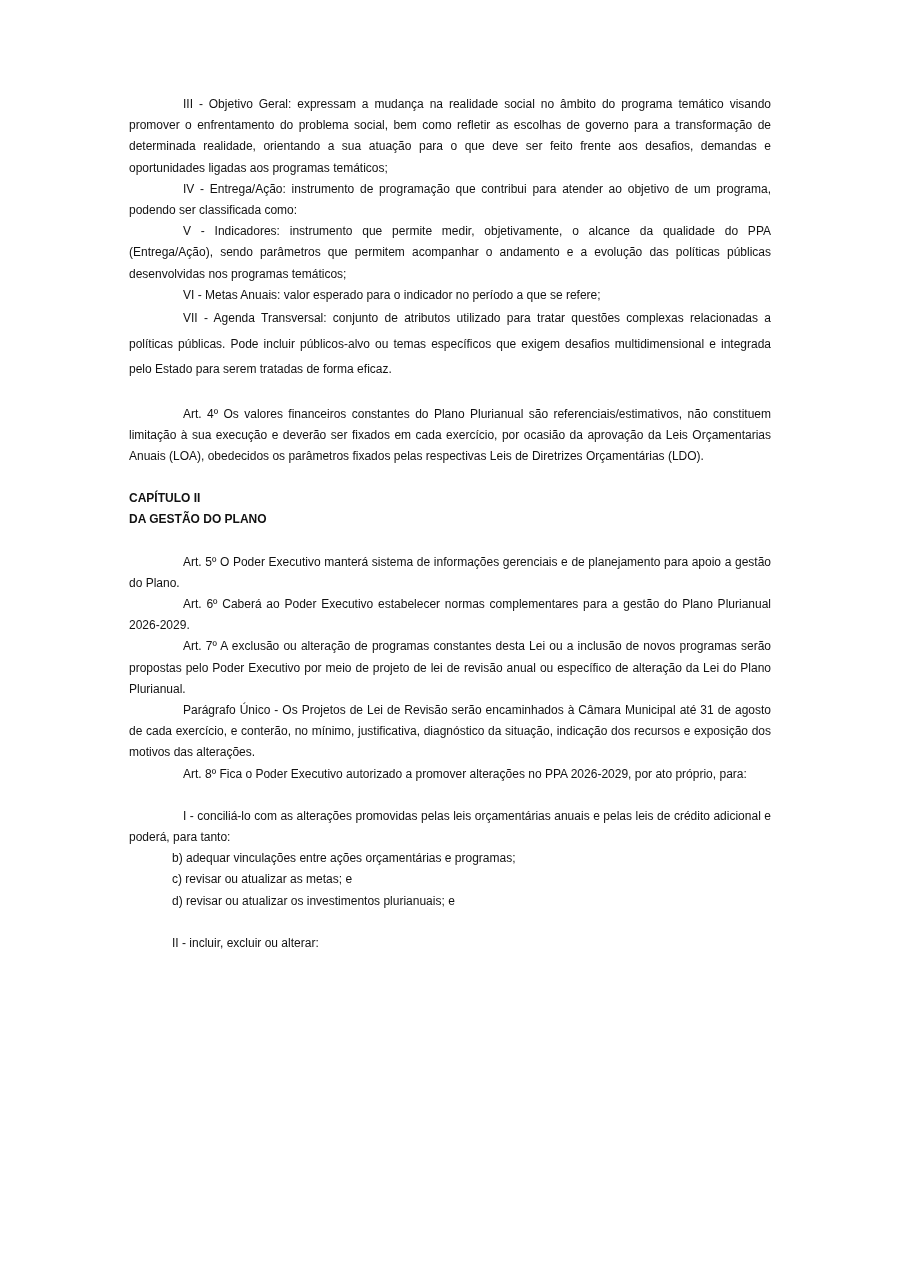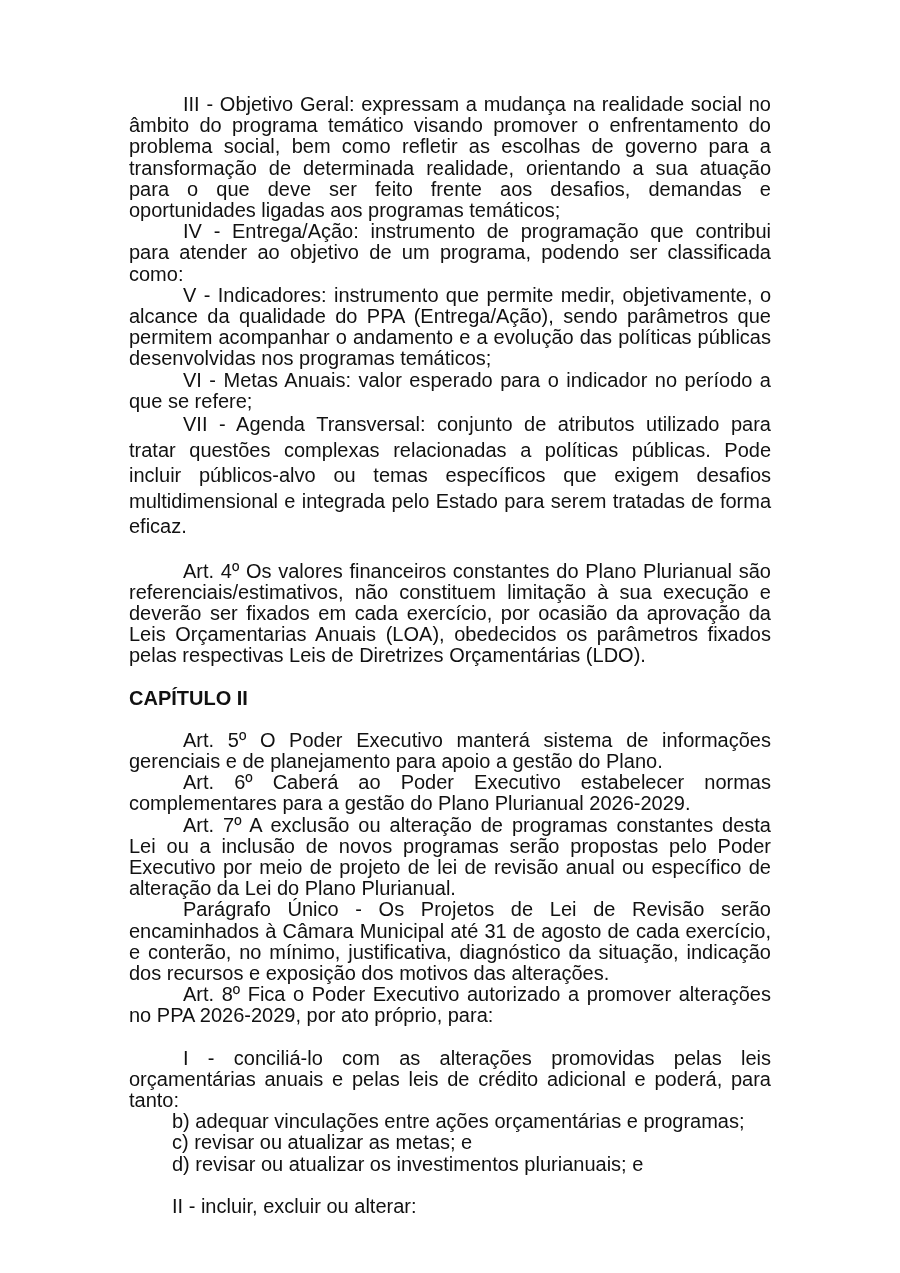--- a/index.html
+++ b/index.html
@@ -1,20 +1,20 @@
 <!DOCTYPE html>
 <html><head>
 <meta charset="utf-8">
 <style>
   html, body { margin: 0; padding: 0; background: #ffffff; }
   body { width: 900px; height: 1273px; position: relative; overflow: hidden; }
   .page {
     position: absolute; left: 129px; top: 94px; width: 642px;
     font-family: "Liberation Sans", sans-serif;
-    font-size: 20px; line-height: 21.2px; color: #111111;
+    font-size: 12px; line-height: 21.2px; color: #111111;
     text-align: justify;
   }
   .p { margin: 0; }
   .ind { text-indent: 54px; }
   .ind-a { text-indent: 58px; }
   .lst { padding-left: 43px; text-align: left; }
   .loose { line-height: 25.5px; }
   .gap { height: 21px; }
   .chap { text-align: left; font-weight: bold; margin: 0; }
 </style>
@@ -26,20 +26,21 @@
   <p class="p ind">IV - Entrega/Ação: instrumento de programação que contribui para atender ao objetivo de um programa, podendo ser classificada como:</p>
   <p class="p ind">V - Indicadores: instrumento que permite medir, objetivamente, o alcance da qualidade do PPA (Entrega/Ação), sendo parâmetros que permitem acompanhar o andamento e a evolução das políticas públicas desenvolvidas nos programas temáticos;</p>
   <p class="p ind">VI - Metas Anuais: valor esperado para o indicador no período a que se refere;</p>
   <p class="p ind loose">VII - Agenda Transversal: conjunto de atributos utilizado para tratar questões complexas relacionadas a políticas públicas. Pode incluir públicos-alvo ou temas específicos que exigem desafios multidimensional e integrada pelo Estado para serem tratadas de forma eficaz.</p>
 
   <div class="gap"></div>
   <p class="p ind">Art. 4º Os valores financeiros constantes do Plano Plurianual são referenciais/estimativos, não constituem limitação à sua execução e deverão ser fixados em cada exercício, por ocasião da aprovação da Leis Orçamentarias Anuais (LOA), obedecidos os parâmetros fixados pelas respectivas Leis de Diretrizes Orçamentárias (LDO).</p>
 
   <div class="gap"></div>
   <p class="chap">CAPÍTULO II</p>
+  <p class="chap">DA GESTÃO DO PLANO</p>
   <div class="gap"></div>
 
   <p class="p ind">Art. 5º O Poder Executivo manterá sistema de informações gerenciais e de planejamento para apoio a gestão do Plano.</p>
   <p class="p ind">Art. 6º Caberá ao Poder Executivo estabelecer normas complementares para a gestão do Plano Plurianual 2026-2029.</p>
   <p class="p ind">Art. 7º A exclusão ou alteração de programas constantes desta Lei ou a inclusão de novos programas serão propostas pelo Poder Executivo por meio de projeto de lei de revisão anual ou específico de alteração da Lei do Plano Plurianual.</p>
   <p class="p ind">Parágrafo Único - Os Projetos de Lei de Revisão serão encaminhados à Câmara Municipal até 31 de agosto de cada exercício, e conterão, no mínimo, justificativa, diagnóstico da situação, indicação dos recursos e exposição dos motivos das alterações.</p>
   <p class="p ind">Art. 8º Fica o Poder Executivo autorizado a promover alterações no PPA 2026-2029, por ato próprio, para:</p>
 
   <div class="gap"></div>
   <p class="p ind">I - conciliá-lo com as alterações promovidas pelas leis orçamentárias anuais e pelas leis de crédito adicional e poderá, para tanto:</p>

